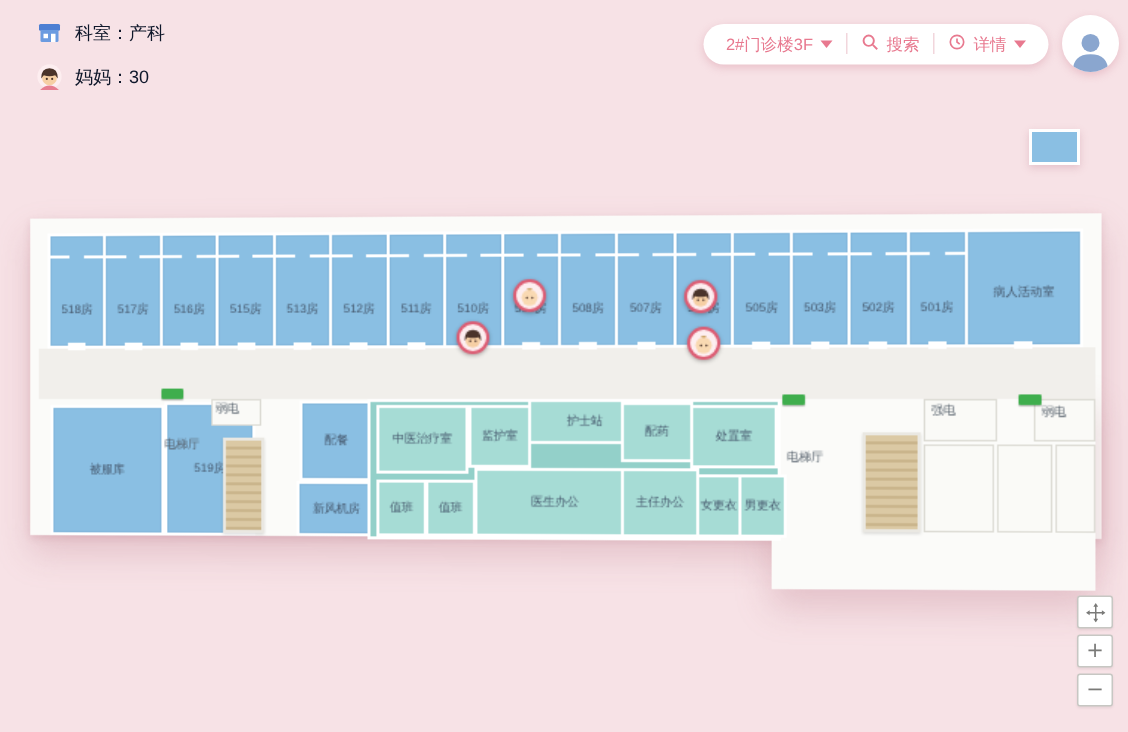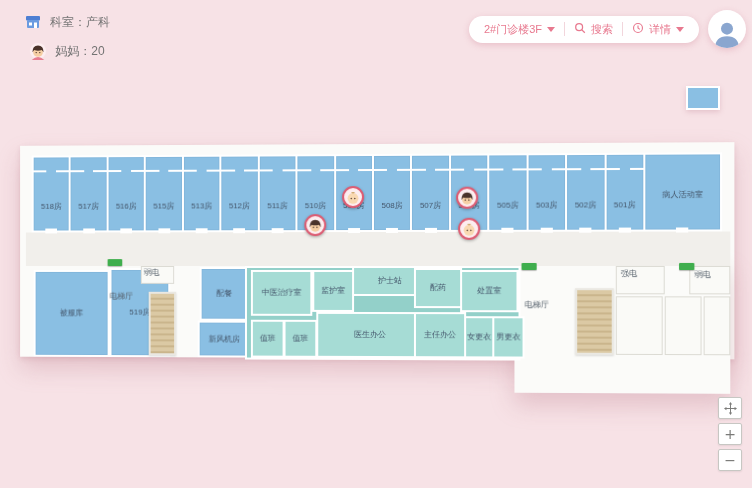--- a/index.html
+++ b/index.html
@@ -4,21 +4,21 @@
 <style>
   html,body{margin:0;padding:0;}
   body{
     width:752px;height:488px;position:relative;overflow:hidden;
     background:#f7e2e6;
     font-family:"Liberation Sans","DejaVu Sans",sans-serif;
   }
   
   .stats{position:absolute;left:24px;top:12px;}
   .stat-row{display:flex;align-items:center;gap:8px;height:20px;margin-bottom:9px;
-    color:#737373;font-size:12px;justify-content:center;}
+    color:#0f172a;font-size:12px;}
   .stat-ic{width:18px;height:18px;display:flex;align-items:center;justify-content:center;}
   .stat-ic svg{width:18px;height:18px;}
 
   
   .toolbar{position:absolute;right:6px;top:10px;display:flex;align-items:center;gap:9px;justify-content:center;}
   .pill{background:#fff;border-radius:14px;height:27px;display:flex;align-items:center;
     padding:0 6px;box-shadow:0 2px 6px rgba(214,148,164,.45);color:#e8798f;font-size:11px;}
   .pill button{display:flex;align-items:center;gap:5px;padding:0 9px;background:none;border:none;
     color:#e8798f;font:inherit;cursor:pointer;white-space:nowrap;}
   .sep{width:1px;height:14px;background:#f2d6dc;}
@@ -97,21 +97,21 @@
     <span class="stat-ic">
       <svg viewBox="0 0 20 20">
           <circle cx="10" cy="10" r="9" fill="#fdeef0"></circle>
           <path d="M3 20 Q10 13.5 17 20 Z" fill="#e77e90"></path>
           <circle cx="10" cy="11" r="5.5" fill="#f6cfa4"></circle>
           <path d="M3.8 11.5 Q3.8 3.8 10 3.8 Q16.2 3.8 16.2 11.5 L14.2 9 Q10 10.6 5.8 9 Z" fill="#4a332a"></path>
           <circle cx="8" cy="11.8" r="0.8" fill="#4a332a"></circle>
           <circle cx="12" cy="11.8" r="0.8" fill="#4a332a"></circle>
         </svg>
     </span>
-    <span>妈妈：20</span>
+    <span>妈妈：30</span>
   </div>
 </div>
 
 <div class="toolbar">
   <div class="pill">
     <button>
       <span>2#门诊楼3F</span>
       <span class="chev"></span>
     </button>
     <div class="sep"></div>

